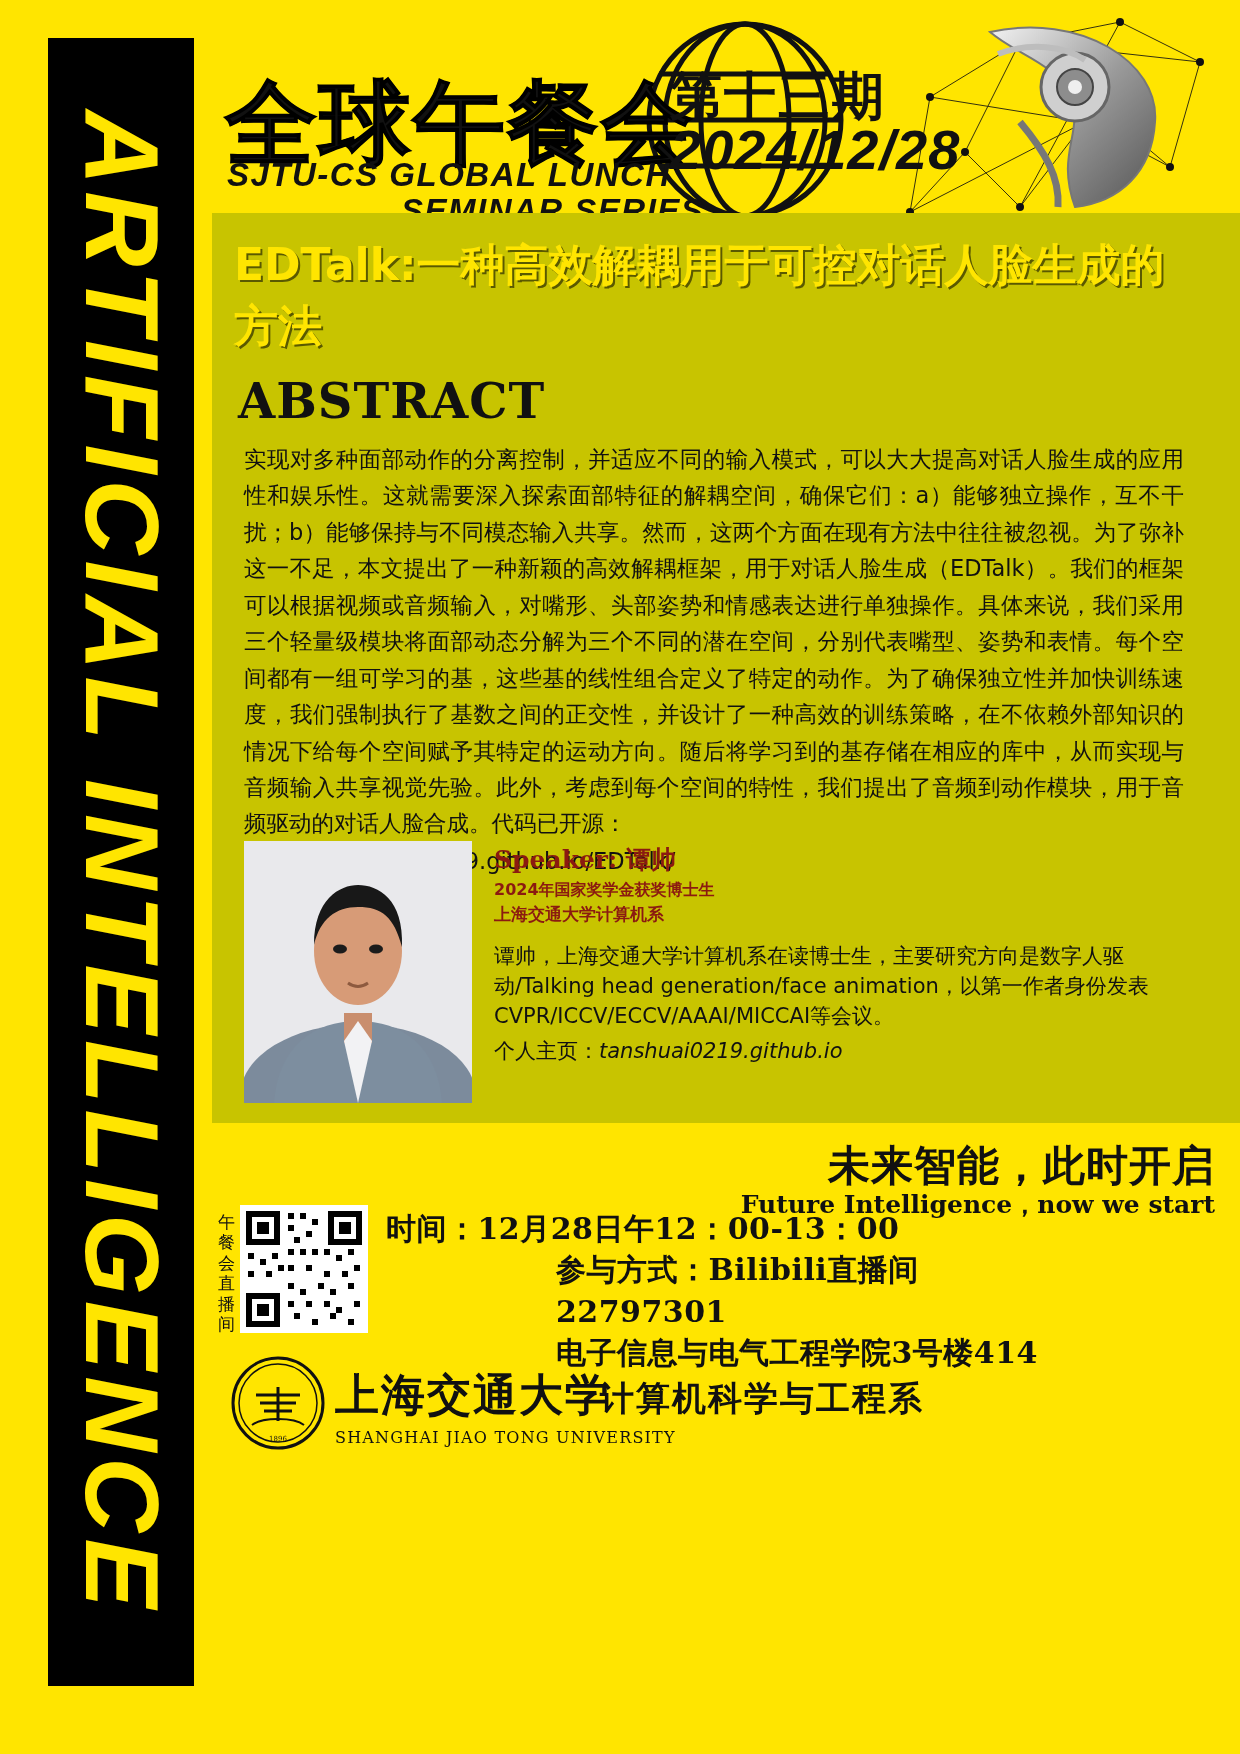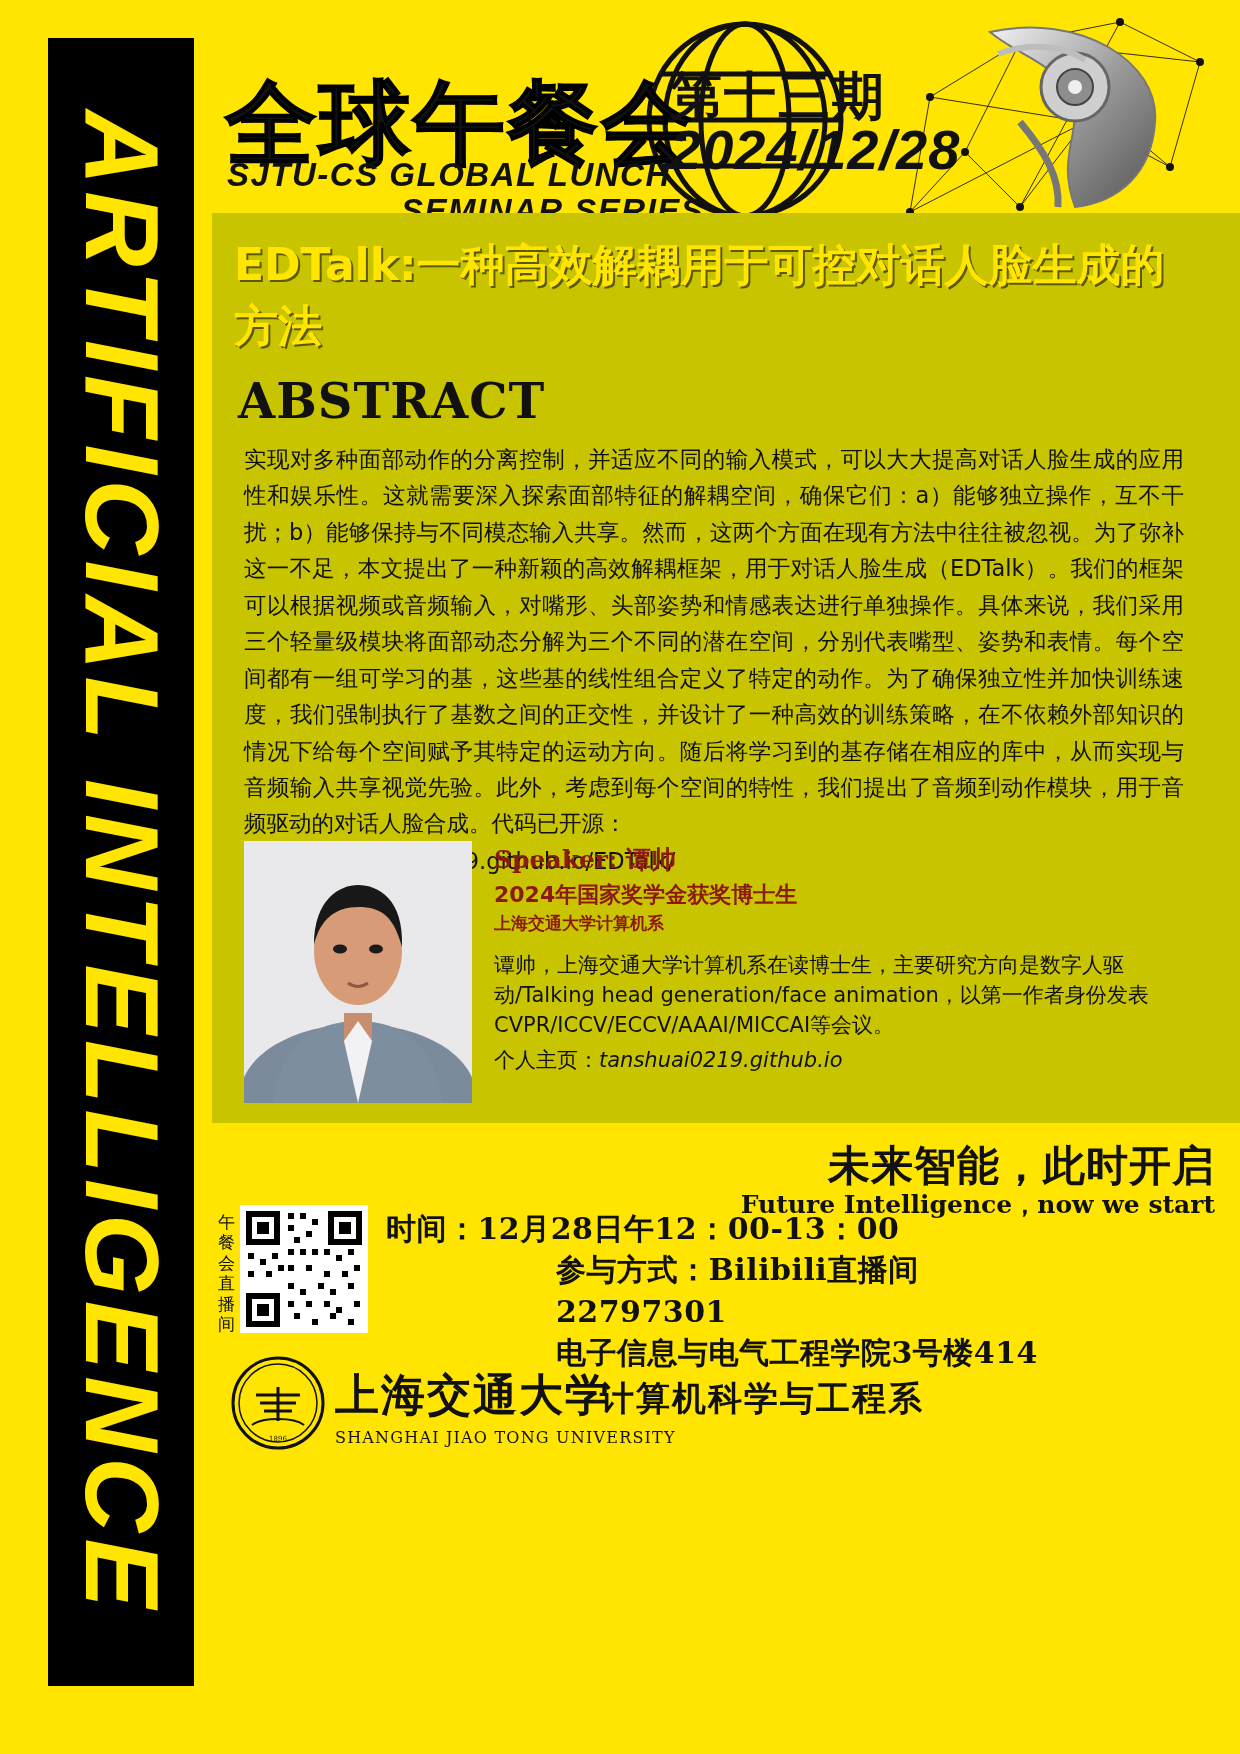--- a/index.html
+++ b/index.html
@@ -178,21 +178,21 @@
   }
   .speaker-info { position: absolute; left: 282px; top: 630px; width: 690px; }
   .sp-line1 {
     font-size: 25px;
     font-weight: bold;
     color: #8B1A10;
     font-family: "DejaVu Serif", serif;
   }
   .sp-line2 {
     margin-top: 4px;
-    font-size: 22px;
+    font-size: 16px;
     font-weight: bold;
     color: #8B1A10;
     font-family: "DejaVu Sans", sans-serif;
   }
   .sp-line3 {
     margin-top: 2px;
     font-size: 17px;
     font-weight: bold;
     color: #8B1A10;
     font-family: Liberation Serif, serif;

